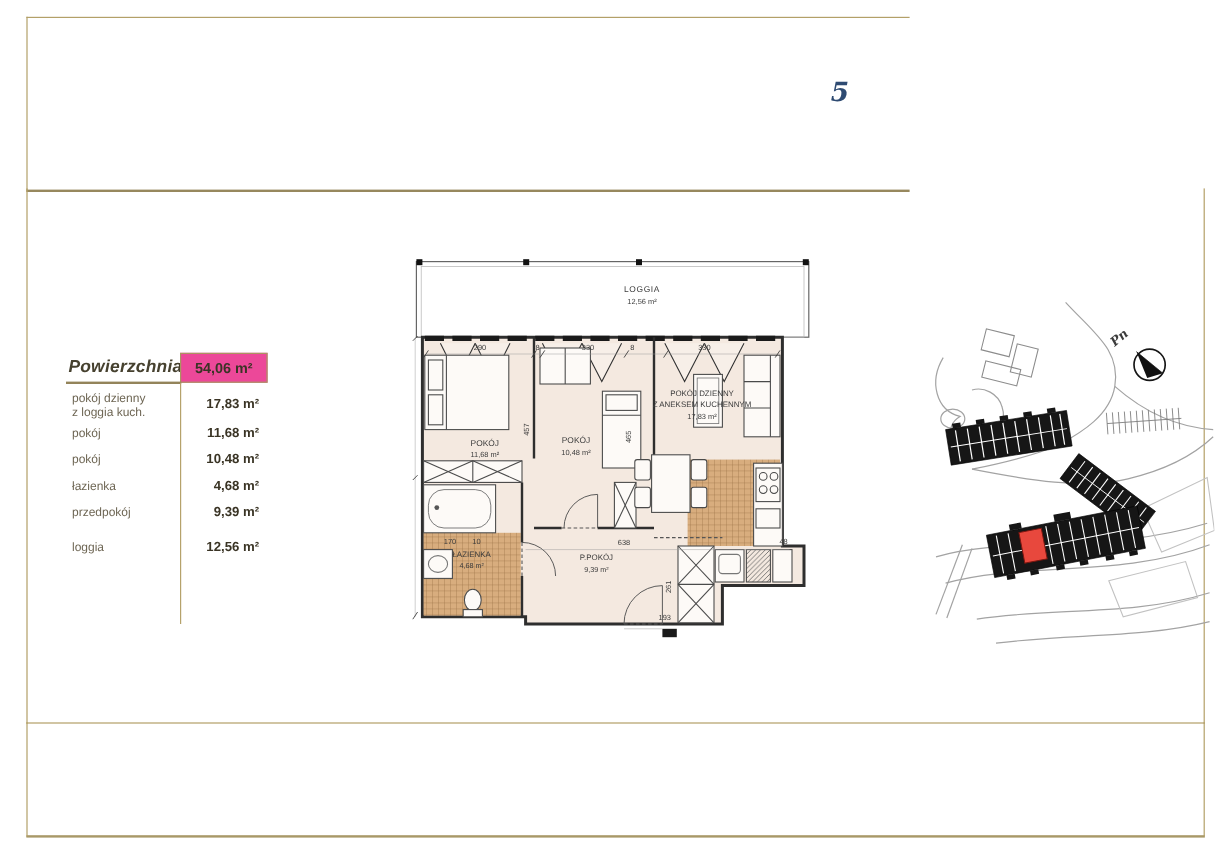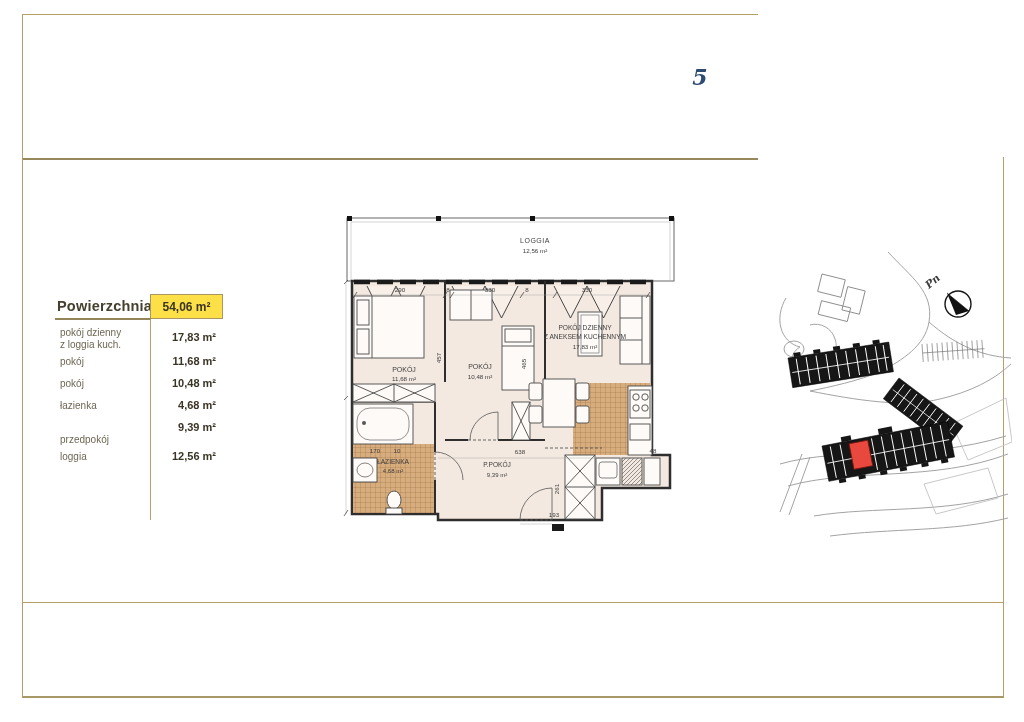--- a/index.html
+++ b/index.html
@@ -13,24 +13,24 @@
             border-left:1px solid #b3a068;border-right:1px solid #b3a068;
             border-bottom:1px solid #b3a068;background:transparent;}
   .footer-box{left:22px;top:602px;width:980px;height:94px;
               border-left:1px solid #b3a068;border-right:1px solid #b3a068;
               border-bottom:2px solid #a89868;background:transparent;}
   .unit-number{position:absolute;left:688px;top:64px;width:24px;height:30px;
                font-family:"DejaVu Serif",serif;font-style:italic;font-weight:bold;
                font-size:22px;color:#2e4b72;text-align:center;}
   
   .tbl-title{position:absolute;left:57px;top:298px;width:94px;height:20px;
-             font-size:14.5px;font-weight:bold;color:#46412f;letter-spacing:.2px;}
+             font-size:14.5px;font-weight:bold;color:#46412f;letter-spacing:.2px;font-style:italic;}
   .tbl-total{position:absolute;left:150px;top:294px;width:71px;height:23px;
              border:1.2px solid #ab9562;display:flex;align-items:center;justify-content:center;
-             font-size:12px;font-weight:bold;color:#3a3425;background:#fde047;}
+             font-size:12px;font-weight:bold;color:#3a3425;background:#ec4899;}
   .tbl-underline{position:absolute;left:55px;top:318px;width:96px;height:2px;background:#93845a;}
   .tbl-vline{position:absolute;left:150px;top:319px;width:1px;height:201px;background:#b5a26b;}
   .row-label{position:absolute;left:60px;width:88px;font-size:10px;line-height:12px;color:#6e6654;}
   .row-value{position:absolute;left:148px;width:68px;font-size:11px;font-weight:bold;
              color:#3a3425;text-align:right;}
   svg{font-family:"Liberation Sans",sans-serif;}
   svg text{fill:#3c3c3c;}
   .floorplan{position:absolute;left:340px;top:212px;}
   .siteplan{position:absolute;left:772px;top:248px;}
 </style>
@@ -59,21 +59,21 @@
 
     <div class="row-label" style="top:356px">pokój</div>
     <div class="row-value" style="top:355px">11,68 m²</div>
 
     <div class="row-label" style="top:378px">pokój</div>
     <div class="row-value" style="top:377px">10,48 m²</div>
 
     <div class="row-label" style="top:400px">łazienka</div>
     <div class="row-value" style="top:399px">4,68 m²</div>
 
-    <div class="row-label" style="top:434px">przedpokój</div>
+    <div class="row-label" style="top:422px">przedpokój</div>
     <div class="row-value" style="top:421px">9,39 m²</div>
 
     <div class="row-label" style="top:451px">loggia</div>
     <div class="row-value" style="top:450px">12,56 m²</div>
   </div>
 
   <svg class="floorplan" width="345" height="330" viewBox="0 0 345 330">
     <defs>
       <pattern id="tiles" width="5" height="5" patternUnits="userSpaceOnUse">
         <rect width="5" height="5" fill="#d8ad7e"></rect>

